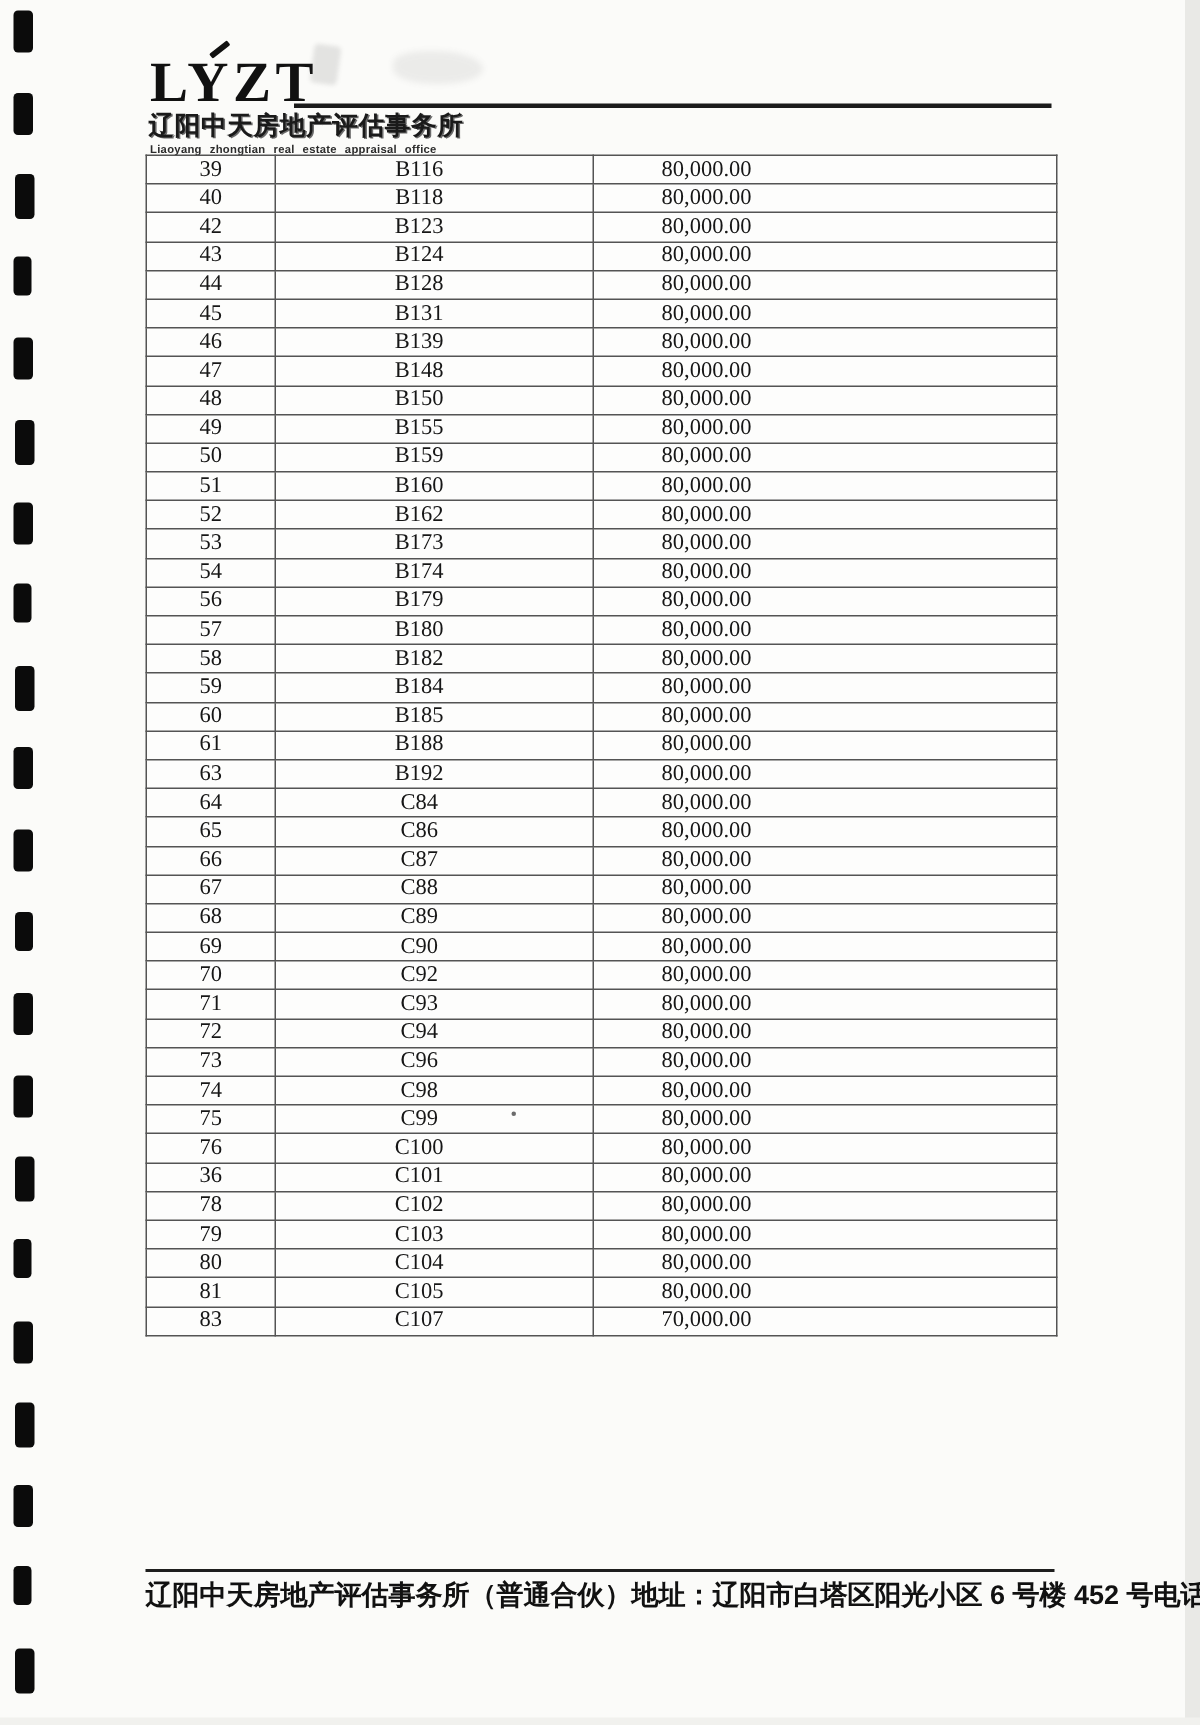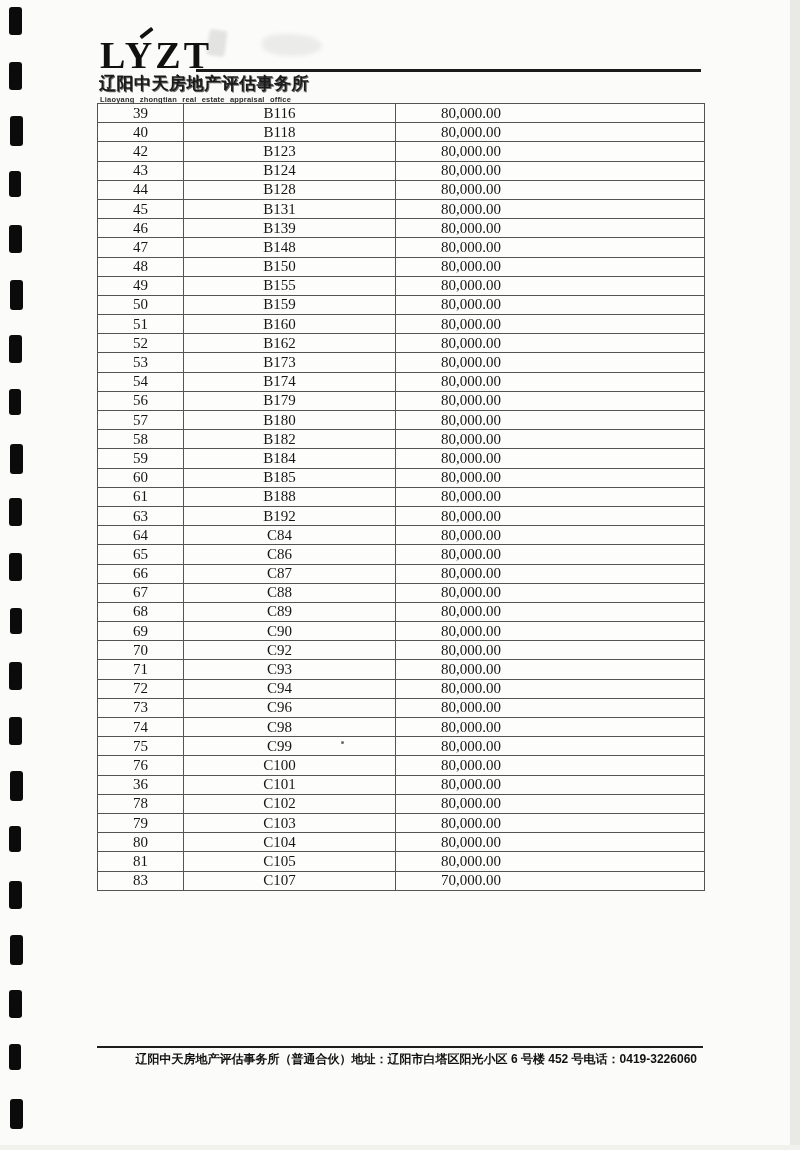--- a/index.html
+++ b/index.html
@@ -65,22 +65,22 @@
     background:#fdfdfc;
   }
   table.grid td.no    { }
   table.grid td.code  { padding-right:20px; }
   table.grid td.value { padding-right:158px; }
 
   
   .footer-rule { position:absolute; left:97px; top:1046px; width:606px; height:2px; background:#1e1e1e; }
   .footer-text {
     position:absolute; left:97px; top:1051px; width:600px;
-    display:flex; justify-content:flex-end;
-    font-size:12px; font-weight:bold; color:#111; white-space:nowrap;
+    display:flex; justify-content:space-between;
+    font-size:18px; font-weight:bold; color:#111; white-space:nowrap;
   }
 </style>
 </head>
 <body>
 
 <div class="scan-band"></div>
 <div class="scan-band-bottom"></div>
 
 <div class="binding-strip">
     <div class="hole" style="top: 7px;"></div>

